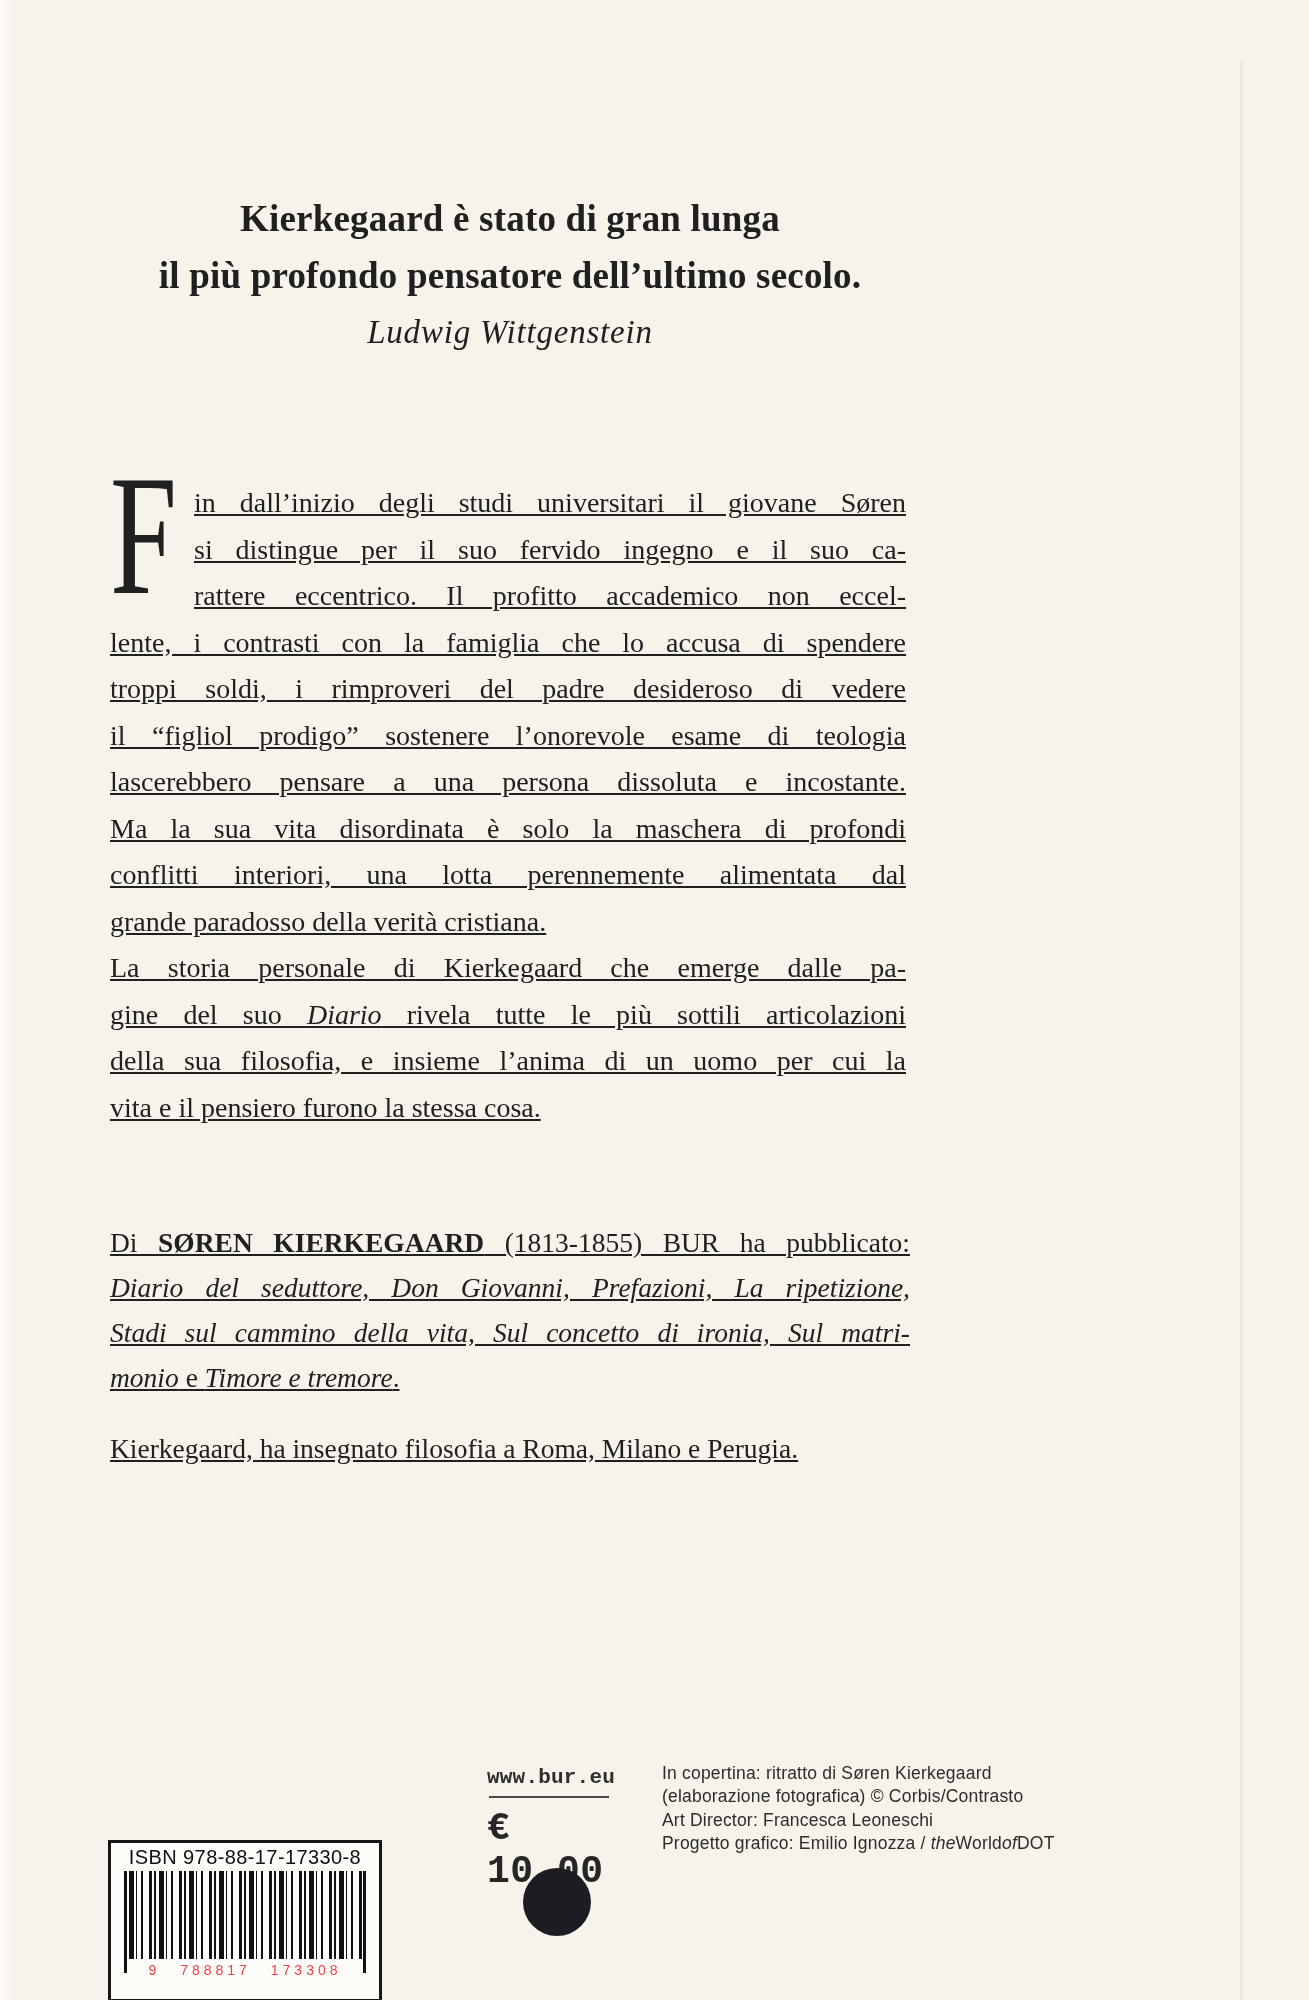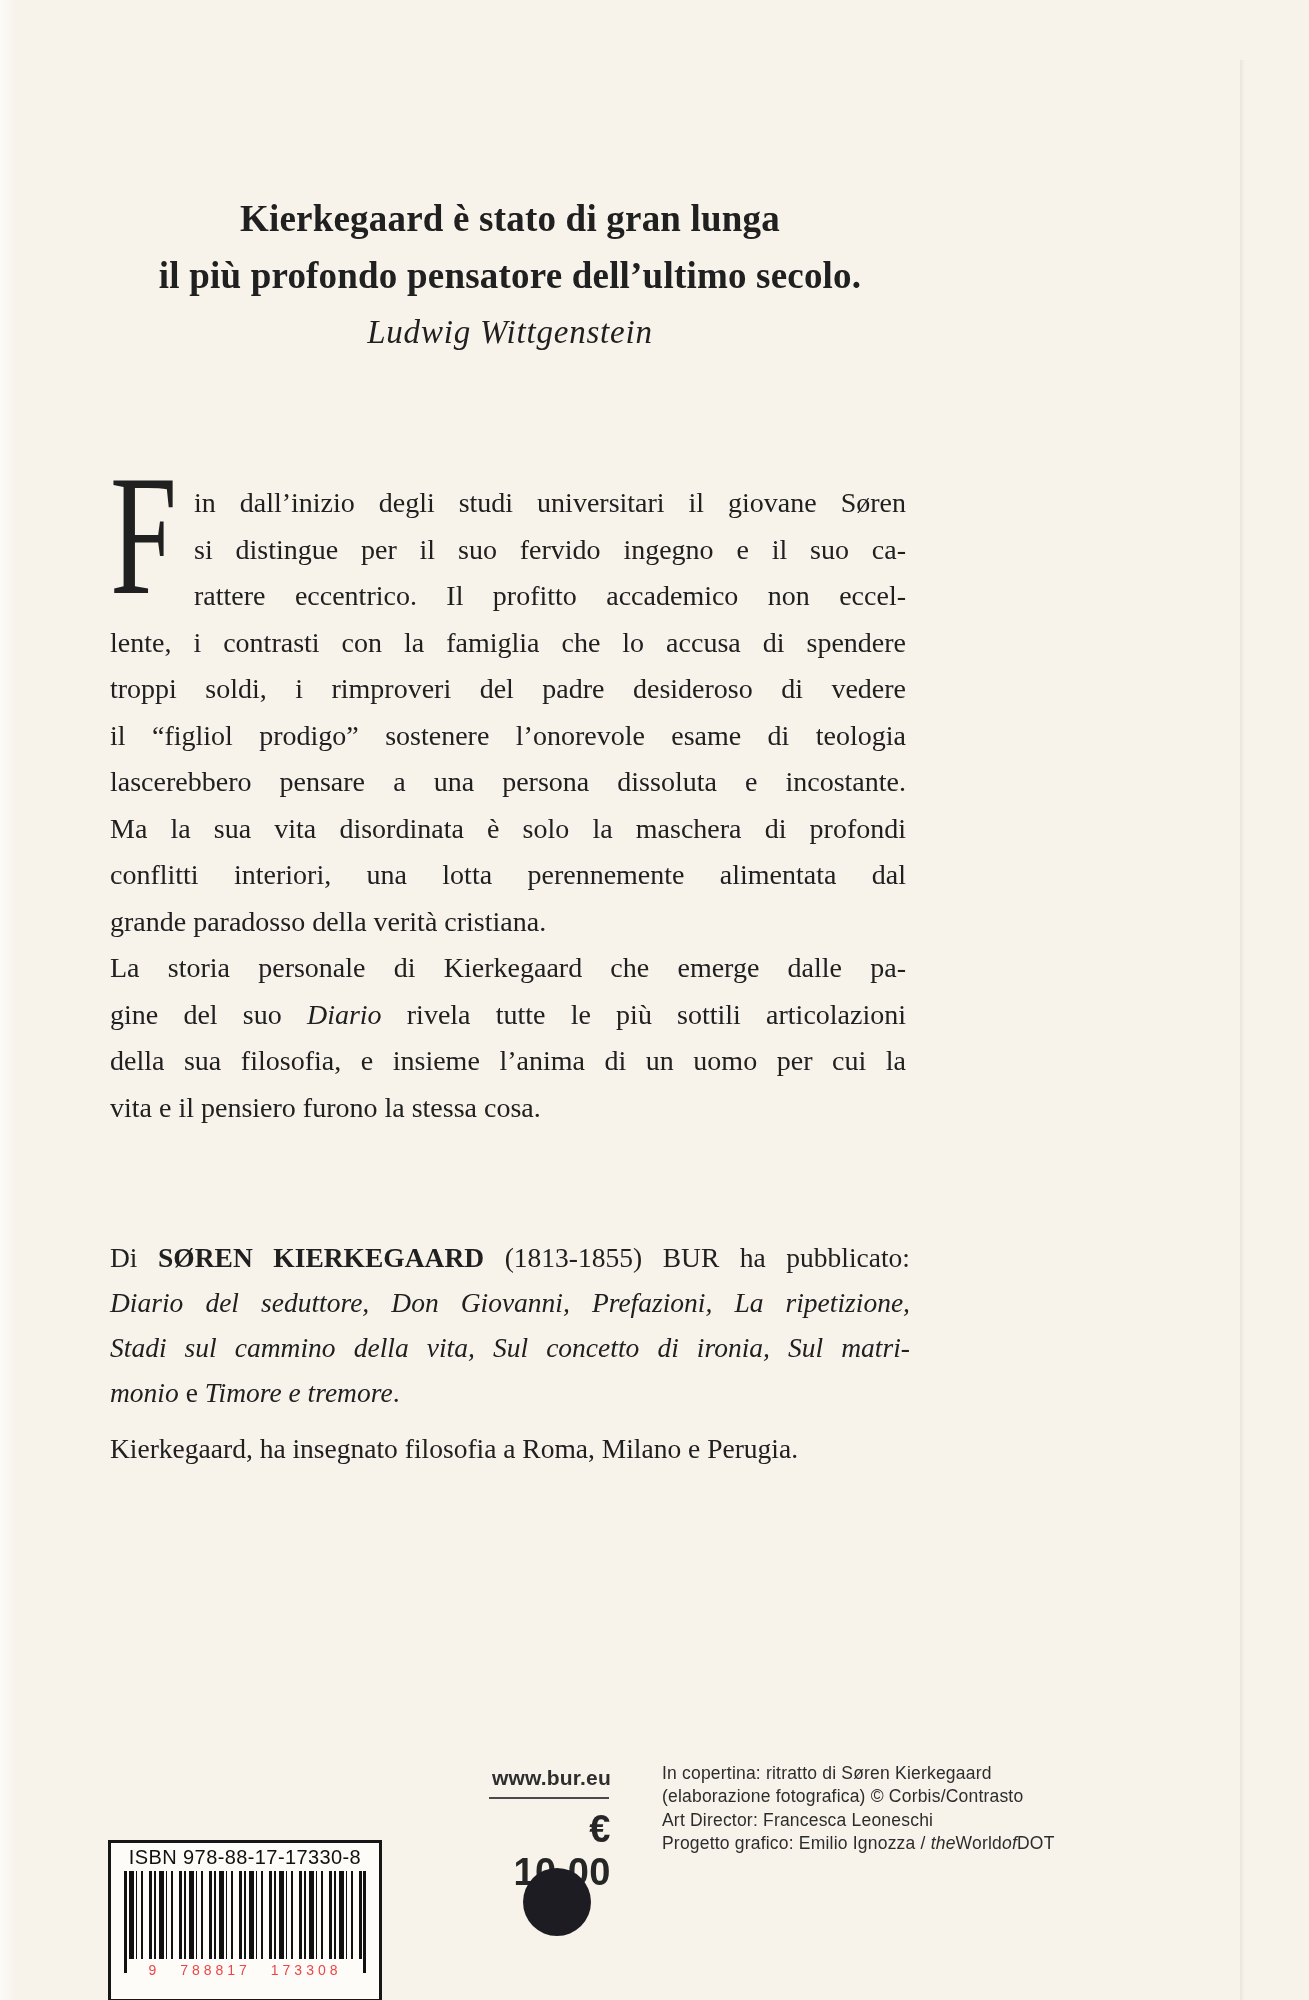--- a/index.html
+++ b/index.html
@@ -20,28 +20,28 @@
     position:absolute; left:110px; top:190px; width:800px;
     text-align:center; font-weight:bold; font-size:37px; line-height:57px;
     letter-spacing:0.2px;
   }
   .quote .attr { font-weight:normal; font-style:italic; font-size:33px; letter-spacing:0.8px; }
 
   .synopsis { position:absolute; left:110px; top:480px; width:796px;
     font-size:28px; line-height:46.5px; }
   .dropcap { position:absolute; left:0; top:0; font-size:172px; line-height:110px;
     transform:scaleX(0.7); transform-origin:left top; }
-  .ln { text-align:justify; text-align-last:justify; }
+  .ln { text-align:justify; text-align-last:justify;text-decoration:underline; }
   .ln.last { text-align-last:left; }
   .ln.ind { margin-left:84px; }
   .it { font-style:italic; }
   .caps { font-weight:bold; }
 
   .info1 { position:absolute; left:110px; top:1220px; width:800px;
-    font-size:27.5px; line-height:45px;margin-top:15px; }
+    font-size:27.5px; line-height:45px; }
   .info2 { position:absolute; left:110px; top:1426px; width:800px;
     font-size:27.5px; line-height:46px; }
 
   .barcode { position:absolute; left:108px; top:1840px; width:274px; height:162px;
     background:#fdfcf8; border:3px solid #161616; box-sizing:border-box;
     text-align:center; font-family:"Liberation Sans", sans-serif; }
   .barcode .isbn { font-size:20px; letter-spacing:0.4px; margin-top:3px; color:#111; }
   .barcode .bars { position:relative; height:88px; margin:2px 13px 0;
     background:repeating-linear-gradient(90deg,
       #111 0 2px, transparent 2px 5px,
@@ -49,22 +49,22 @@
       #111 12px 13px, transparent 13px 17px,
       #111 17px 19px, transparent 19px 25px,
       #111 25px 28px, transparent 28px 30px); }
   .barcode .bars::before, .barcode .bars::after { content:""; position:absolute; top:0;
     width:3px; height:102px; background:#111; }
   .barcode .bars::before { left:0; }
   .barcode .bars::after { right:0; }
   .barcode .digits { font-size:14px; letter-spacing:4px; word-spacing:12px;
     margin-top:3px; color:#ef4444; }
 
-  .bur { position:absolute; left:487px; top:1766px; width:124px; text-align:right;
-    font-family:Liberation Sans, sans-serif; color:#2e2e2e; }
+  .bur { position:absolute; left:487px; top:1766px; width:124px; text-align:left;
+    font-family:Liberation Mono, monospace; color:#2e2e2e; }
   .bur .url { font-size:21px; font-weight:bold; letter-spacing:0.2px; }
   .bur .rule { border-top:2px solid #4a4a4a; margin:7px 2px 9px; }
   .bur .price { font-size:38px; font-weight:bold; letter-spacing:0.5px; color:#262626; }
   .dot { position:absolute; left:523px; top:1868px; width:68px; height:68px;
     border-radius:50%; background:#1c1c22; }
 
   .credits { position:absolute; left:662px; top:1762px; width:430px;
     font-family:"Liberation Sans", sans-serif; font-size:17.5px; line-height:23.4px;
     color:#2c2c2c; letter-spacing:0.2px; }
 </style>

